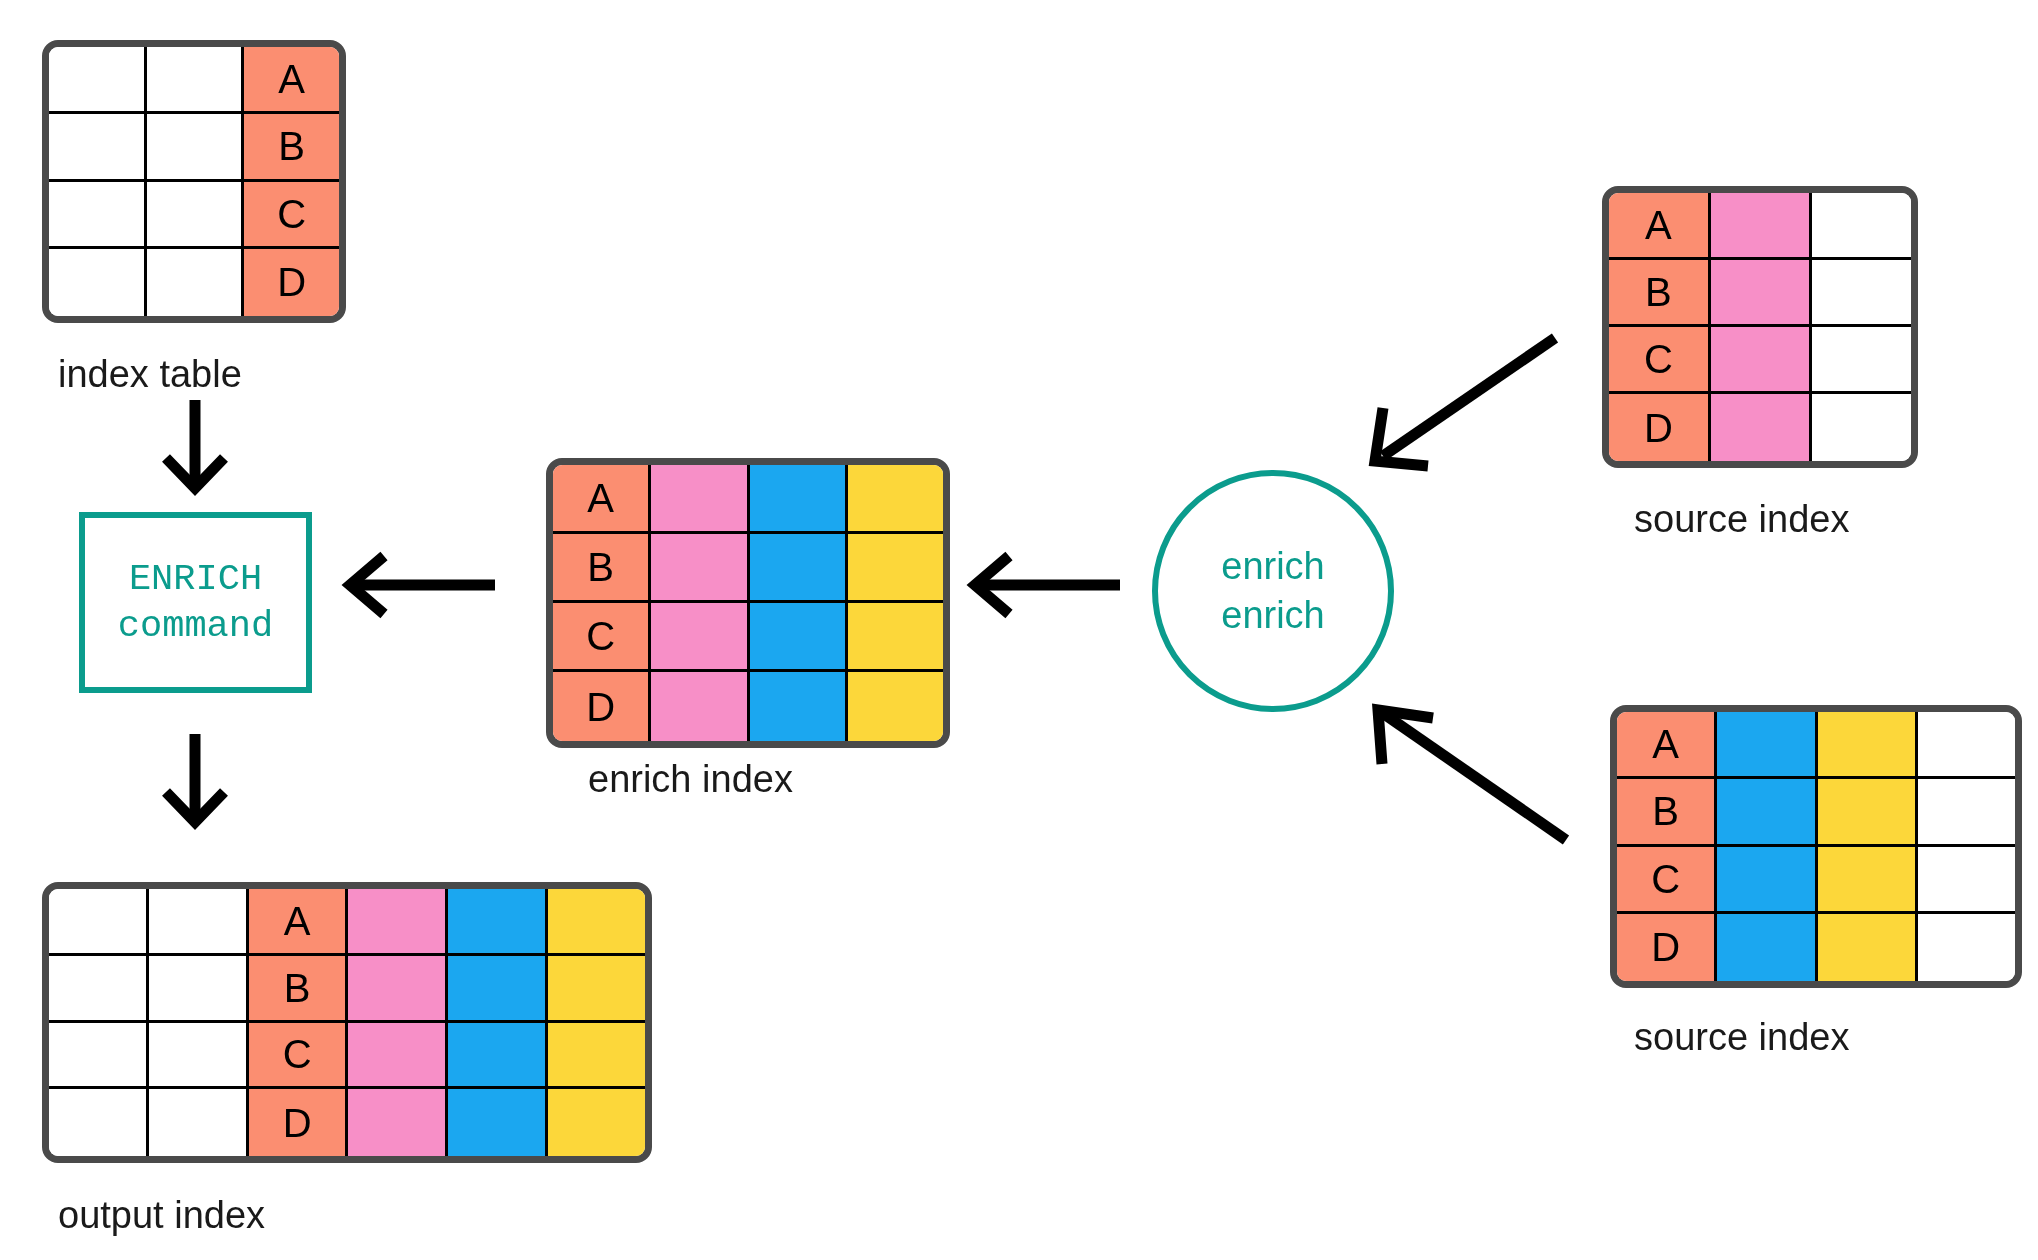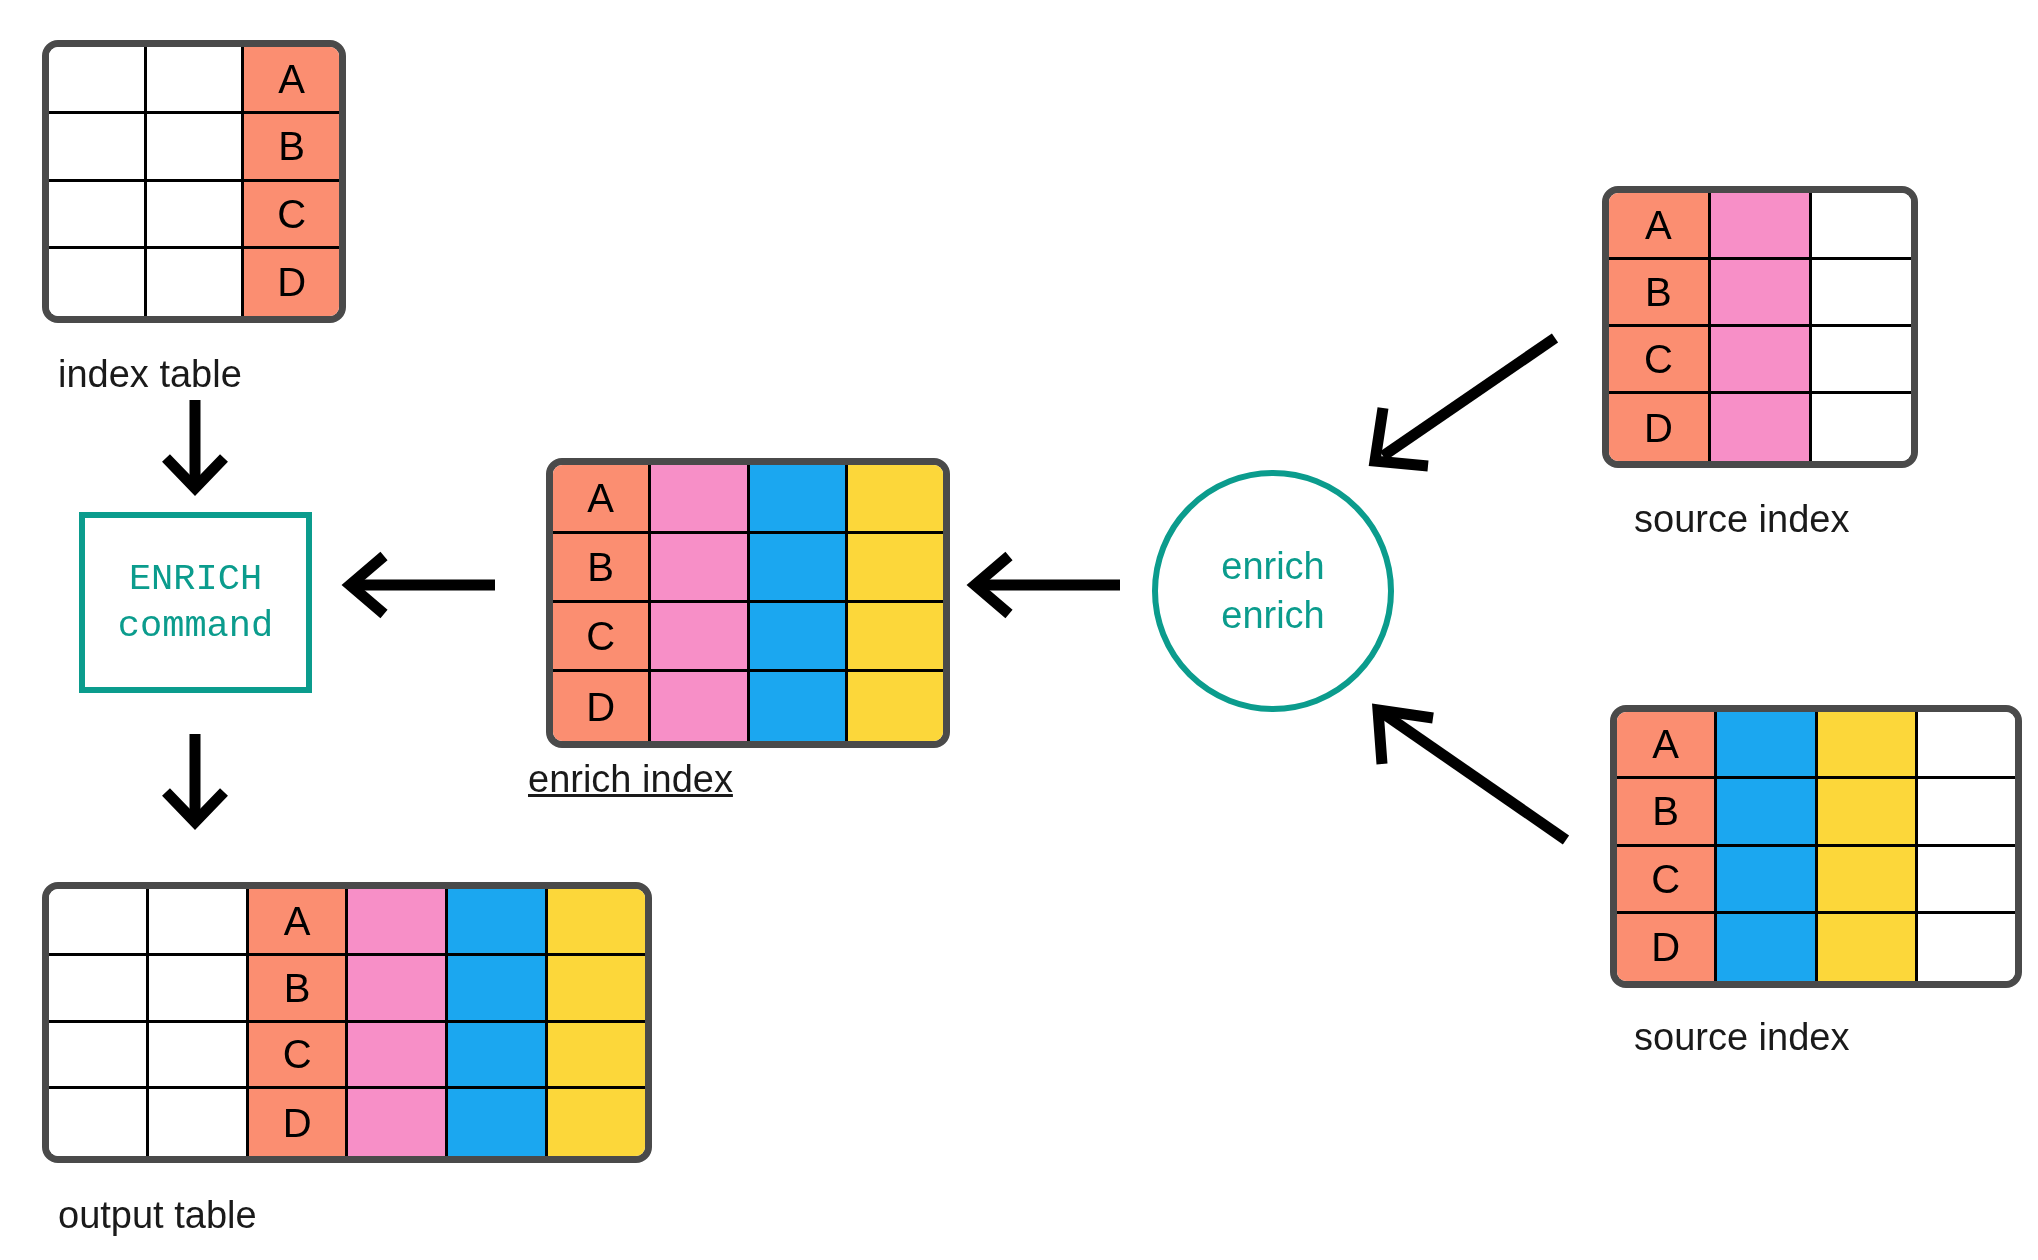--- a/index.html
+++ b/index.html
@@ -189,21 +189,21 @@
       </div>
       <div class="trow">
         <div class="tcell c-white"></div>
         <div class="tcell c-white"></div>
         <div class="tcell c-salmon">D</div>
         <div class="tcell c-pink"></div>
         <div class="tcell c-blue"></div>
         <div class="tcell c-yellow"></div>
       </div>
     </div>
-  <div class="caption" style="left:58px; top:1196px;">output table</div>
+  <div class="caption" style="left:58px; top:1196px;">output index</div>
 
   <div class="tbl" id="enrich-index" style="left:546px; top:458px; width:404px; height:290px;">
       <div class="trow">
         <div class="tcell c-salmon">A</div>
         <div class="tcell c-pink"></div>
         <div class="tcell c-blue"></div>
         <div class="tcell c-yellow"></div>
       </div>
       <div class="trow">
         <div class="tcell c-salmon">B</div>
@@ -217,21 +217,21 @@
         <div class="tcell c-blue"></div>
         <div class="tcell c-yellow"></div>
       </div>
       <div class="trow">
         <div class="tcell c-salmon">D</div>
         <div class="tcell c-pink"></div>
         <div class="tcell c-blue"></div>
         <div class="tcell c-yellow"></div>
       </div>
     </div>
-  <div class="caption" style="left:528px; top:760px;text-decoration:underline;">enrich index</div>
+  <div class="caption" style="left:588px; top:760px;">enrich index</div>
 
   <svg class="arrow-svg" style="left:340px; top:545px;" width="160" height="80" viewBox="0 0 160 80">
     <line class="arrow-line" x1="155" y1="40" x2="14" y2="40"></line>
     <polyline class="arrow-head" points="44,11 10,40 44,69"></polyline>
   </svg>
 
   <svg class="arrow-svg" style="left:965px; top:545px;" width="160" height="80" viewBox="0 0 160 80">
     <line class="arrow-line" x1="155" y1="40" x2="14" y2="40"></line>
     <polyline class="arrow-head" points="44,11 10,40 44,69"></polyline>
   </svg>

